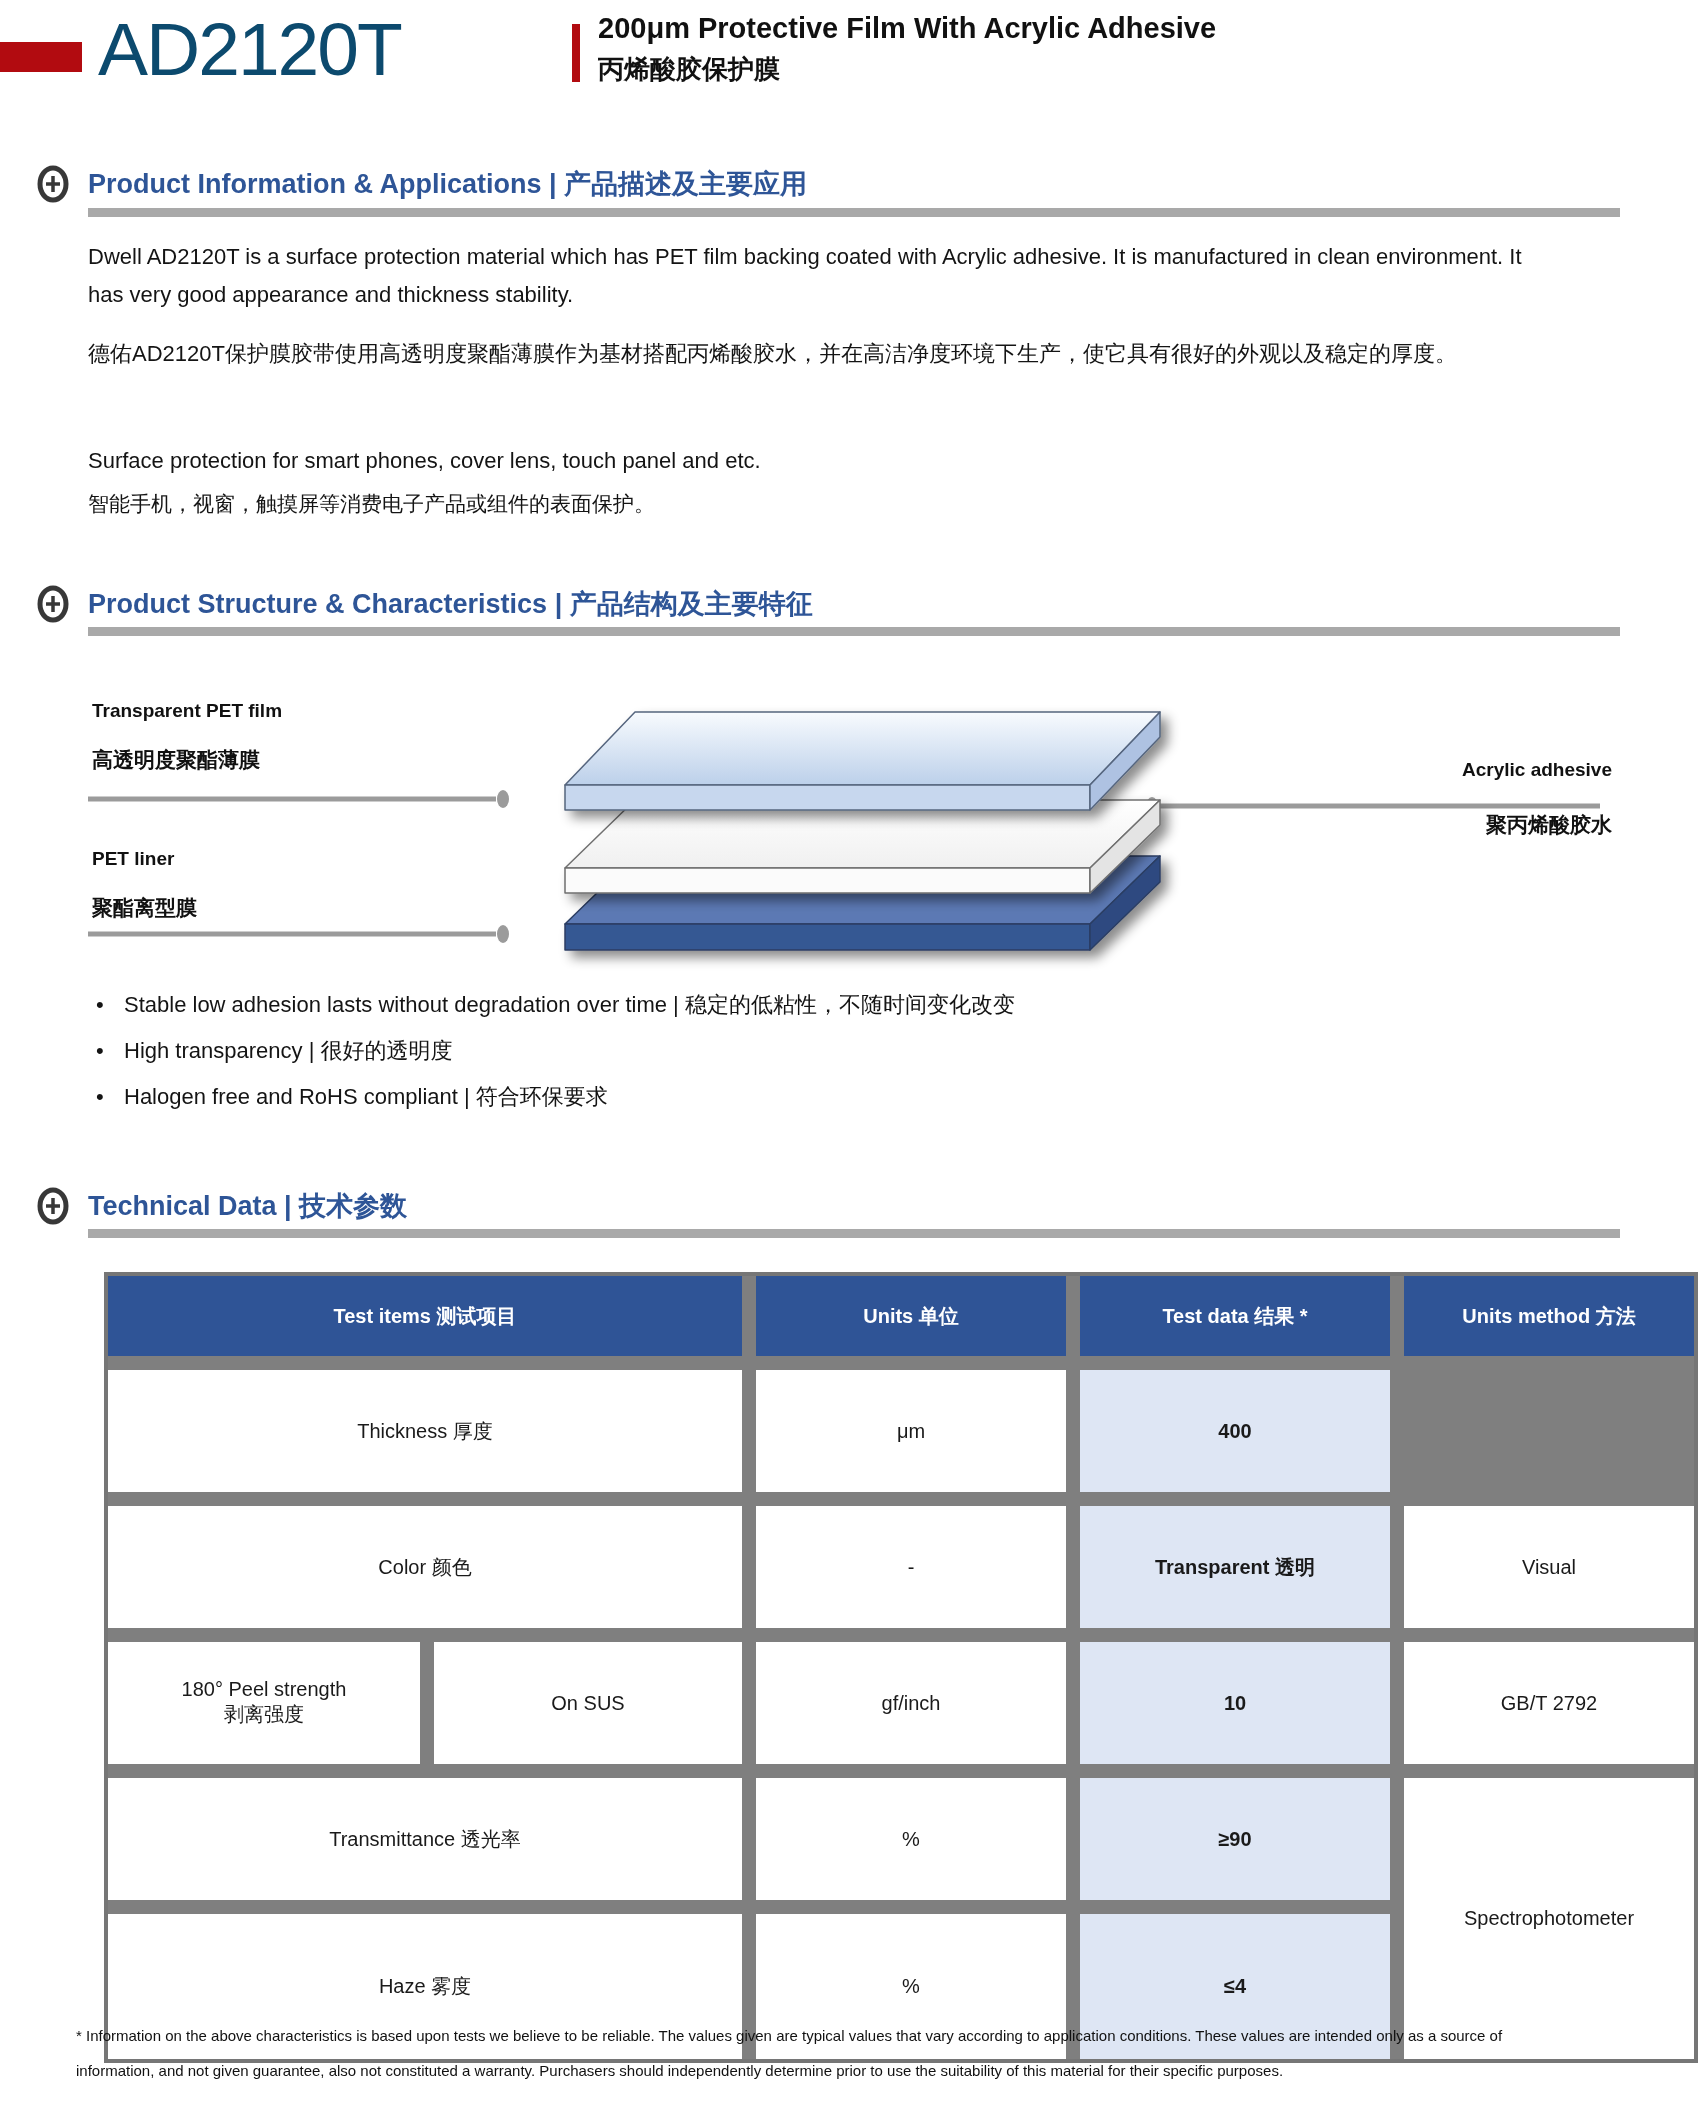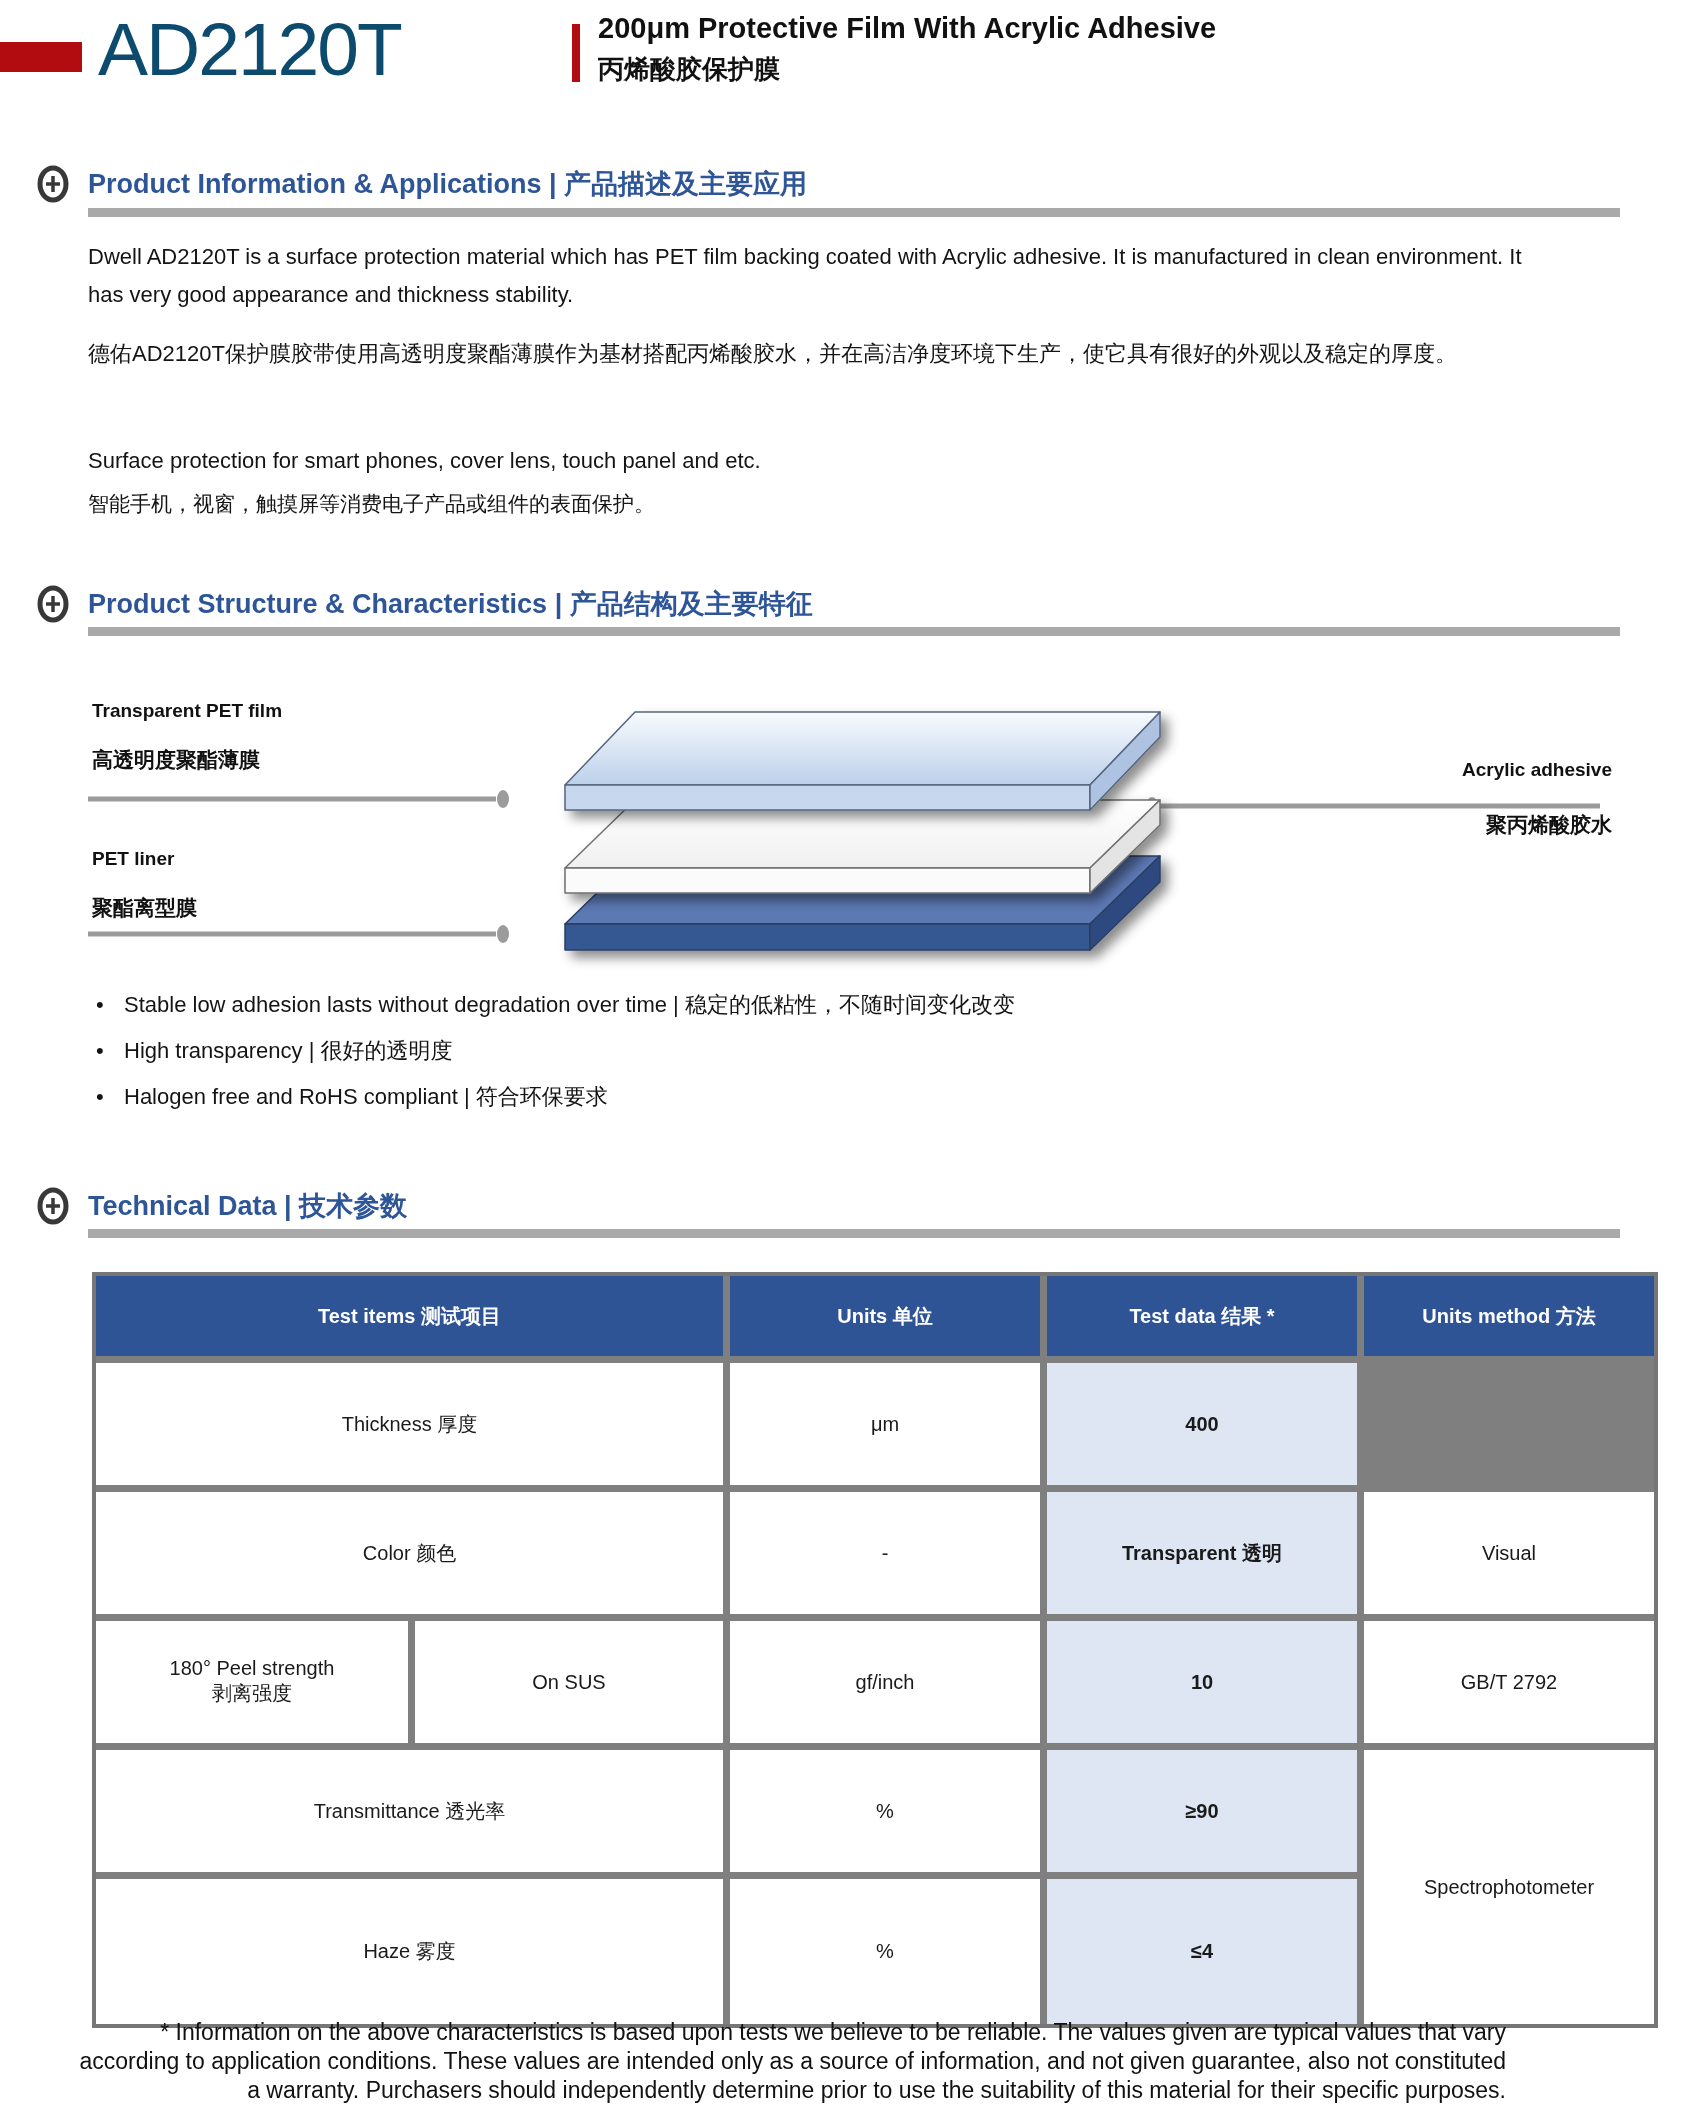--- a/index.html
+++ b/index.html
@@ -29,37 +29,37 @@
   .dlabel.zh { font-size: 21px; }
   .dlabel.right { width: 215px; text-align: right; margin-top: 41px; }
 
   
   .bullets { position: absolute; left: 92px; top: 990px; width: 1500px; list-style: none; }
   .bullet-item { font-size: 22px; line-height: 30px; margin-bottom: 16px; padding-left: 32px; position: relative; color: #141414; }
   .bullet-item::before { content: "•"; position: absolute; left: 4px; top: 0; font-size: 22px; color: #141414; }
 
   
   .ttable {
-    position: absolute; left: 92px; top: 1272px;
+    position: absolute; left: 104px; top: 1272px;
     display: grid;
     grid-template-columns: 312px 308px 310px 310px 290px;
     grid-template-rows: 80px 122px 122px 122px 122px 145px;
-    gap: 7px;
+    gap: 14px;
     background: #7f7f7f;
     border: 4px solid #767676;
   }
   .cell { background: #ffffff; display: flex; flex-direction: column; align-items: center; justify-content: center; text-align: center; font-size: 20px; color: #1a1a1a; padding: 4px; }
   .cell.th { background: #2f5496; color: #ffffff; font-weight: bold; font-size: 20px; }
   .cell.data { background: #dee6f4; font-weight: bold; }
   .span2 { grid-column: span 2; }
   .method-span { grid-row: span 2; }
   .cell .line2 { display: block; }
 
   
-  .footnote { position: absolute; left: 76px; top: 2018px; width: 1430px; font-size: 23px; line-height: 29px; color: #111; text-align: right; }
+  .footnote { position: absolute; left: 76px; top: 2018px; width: 1430px; font-size: 15px; line-height: 35px; color: #111; }
 
   svg.diagram { position: absolute; left: 0; top: 688px; }
 </style>
 </head>
 <body>
 
 <div class="page">
 
   <div class="red-accent"></div>
   <div class="product-code">AD2120T</div>

